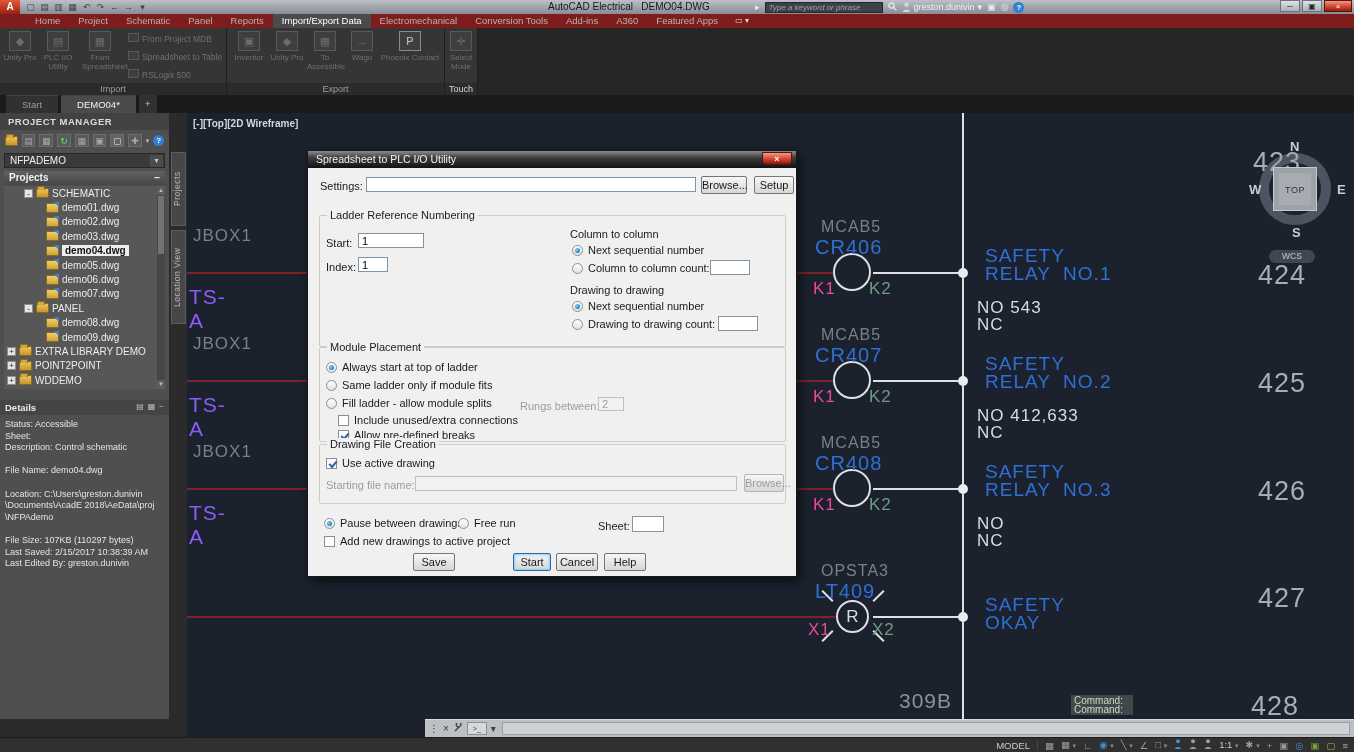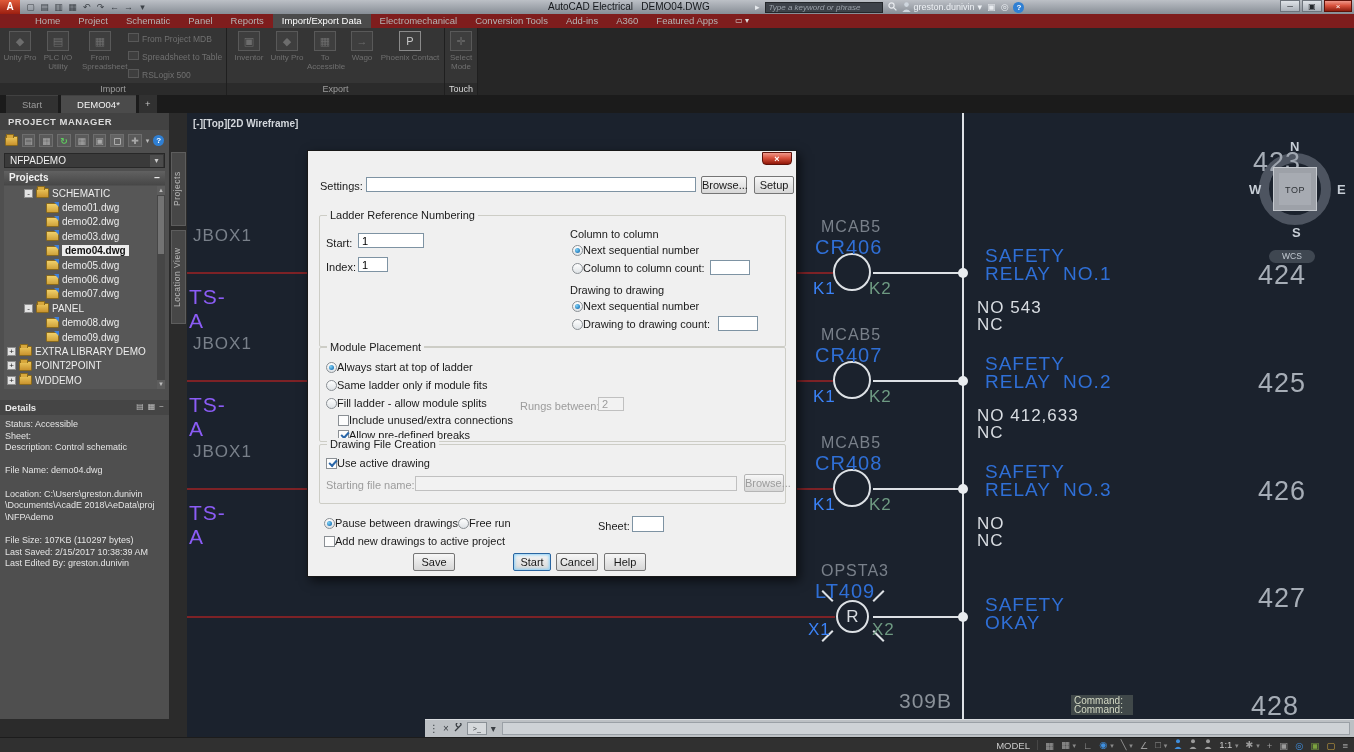--- a/index.html
+++ b/index.html
@@ -105,21 +105,21 @@
   .vpctl{position:absolute;left:6px;top:5px;font-size:10px;font-weight:bold;color:#d3d7dc}
   .bus{position:absolute;left:775px;top:0;width:2px;height:624px;background:#dde1e5}
   .rung{position:absolute;left:0;width:100%;height:0}
   .rung .wred{position:absolute;left:0;top:-1px;width:646px;height:2px;background:#7d2226}
   .rung .coil{position:absolute;left:646px;top:-20px;width:38px;height:38px;border:2px solid #dde1e5;border-radius:50%}
   .rung .wwhite{position:absolute;left:686px;top:-1px;width:90px;height:2px;background:#dde1e5}
   .rung .node{position:absolute;left:771px;top:-5px;width:10px;height:10px;border-radius:50%;background:#e9ecef}
   .sctext{position:absolute;white-space:pre;letter-spacing:1px}
   .rung .loc{left:634px;top:-55px;font-size:16px;color:#79808a}
   .rung .tag{left:628px;top:-37px;font-size:20px;color:#2f6fd6}
-  .rung .pinl{left:626px;top:6px;font-size:17px;color:#3b82f6}
+  .rung .pinl{left:626px;top:6px;font-size:17px;color:#ec4899}
   .rung .pinr{left:682px;top:6px;font-size:17px;color:#6e9a82}
   .rung .d1{left:798px;top:-28px;font-size:19px;color:#2f6fd6}
   .rung .d2{left:798px;top:-10px;font-size:19px;color:#2f6fd6}
   .rung .cno{left:790px;top:25px;font-size:17px;color:#d9dde2}
   .rung .cnc{left:790px;top:42px;font-size:17px;color:#d9dde2}
   .rung.lamp .wred{width:648px}
   .rung.lamp .coil{left:649px;top:-17px;width:33px;height:33px}
   .rung.lamp .d1{top:-23px}.rung.lamp .d2{top:-5px}
   .rung.lamp .pinl{left:621px;top:3px}.rung.lamp .pinr{left:685px;top:3px}
   .lampletter{position:absolute;left:649px;top:-10px;width:33px;text-align:center;font-size:17px;color:#d9dde2}
@@ -169,21 +169,21 @@
   .dlg-label.dis{color:#9c9c9c}
   .tb{position:absolute;background:#fff;border:1px solid #7e93a3;font-size:11px;padding:0 3px;
     font-family:"Liberation Sans",sans-serif}
   .tb:disabled,.tb.dis{background:#f2f2f2;border-color:#c0c0c0;color:#9c9c9c}
   .btn{position:absolute;height:18px;border:1px solid #757575;border-radius:2px;font-size:11px;
     text-align:center;line-height:16px;background:linear-gradient(#f7f7f7,#e8e8e8 45%,#d7d7d7);color:#1a1a1a}
   .btn.default{border-color:#2a65a0;box-shadow:inset 0 0 3px 1px #8bd0f7}
   .btn.dis{color:#9c9c9c;border-color:#b5b5b5}
   .group{position:absolute;border:1px solid #cdcdc6;border-radius:2px}
   .gtitle{position:absolute;top:-7px;left:7px;background:#f0f0f0;padding:0 3px;font-size:11px;white-space:nowrap}
-  .opt{position:absolute;display:flex;align-items:center;white-space:nowrap}
+  .opt{position:absolute;display:flex;align-items:flex-end;gap:5px;white-space:nowrap}
   .radio{width:11px;height:11px;border-radius:50%;border:1px solid #8a8f94;flex:none;position:relative;
     background:linear-gradient(#fefefe,#dfe3e6)}
   .radio.sel::after{content:"";position:absolute;left:2px;top:2px;width:5px;height:5px;border-radius:50%;
     background:radial-gradient(circle at 35% 35%,#7fd3f7,#2178ba 75%)}
   .chk{width:11px;height:11px;border:1px solid #8a8f94;background:#fdfdfd;flex:none;position:relative}
   .chk.on::after{content:"";position:absolute;left:1.5px;top:1.5px;width:6px;height:3px;
     border-left:2px solid #2a66a8;border-bottom:2px solid #2a66a8;transform:rotate(-48deg)}
 </style>
 </head>
 <body>
@@ -540,20 +540,21 @@
             <path d="M2 8 L6 4 A2.4 2.4 0 1 1 8 2 L4.5 5.5 Z" fill="none" stroke="#3a3e43" stroke-width="1.3"></path>
           </svg>
       </span>
       <span class="promptchip">&gt;_</span>
       <span class="cd">▾</span>
       <span class="cmdfield"></span>
     </div>
   </div>
 
   <div class="dialog">
+    <div class="dlg-title">Spreadsheet to PLC I/O Utility</div>
     <div class="dlg-close">×</div>
 
     <span class="dlg-label" style="left:12px;top:29px">Settings:</span>
     <input class="tb" style="left: 58px; top: 26px; width: 330px; height: 15px;" value="">
     <span class="btn" style="left:393px;top:25px;width:46px">Browse...</span>
     <span class="btn" style="left:446px;top:25px;width:40px">Setup</span>
 
     <div class="group" style="left:11px;top:64px;width:467px;height:132px">
       <span class="gtitle">Ladder Reference Numbering</span>
       <span class="dlg-label" style="left:6px;top:21px">Start:</span>

